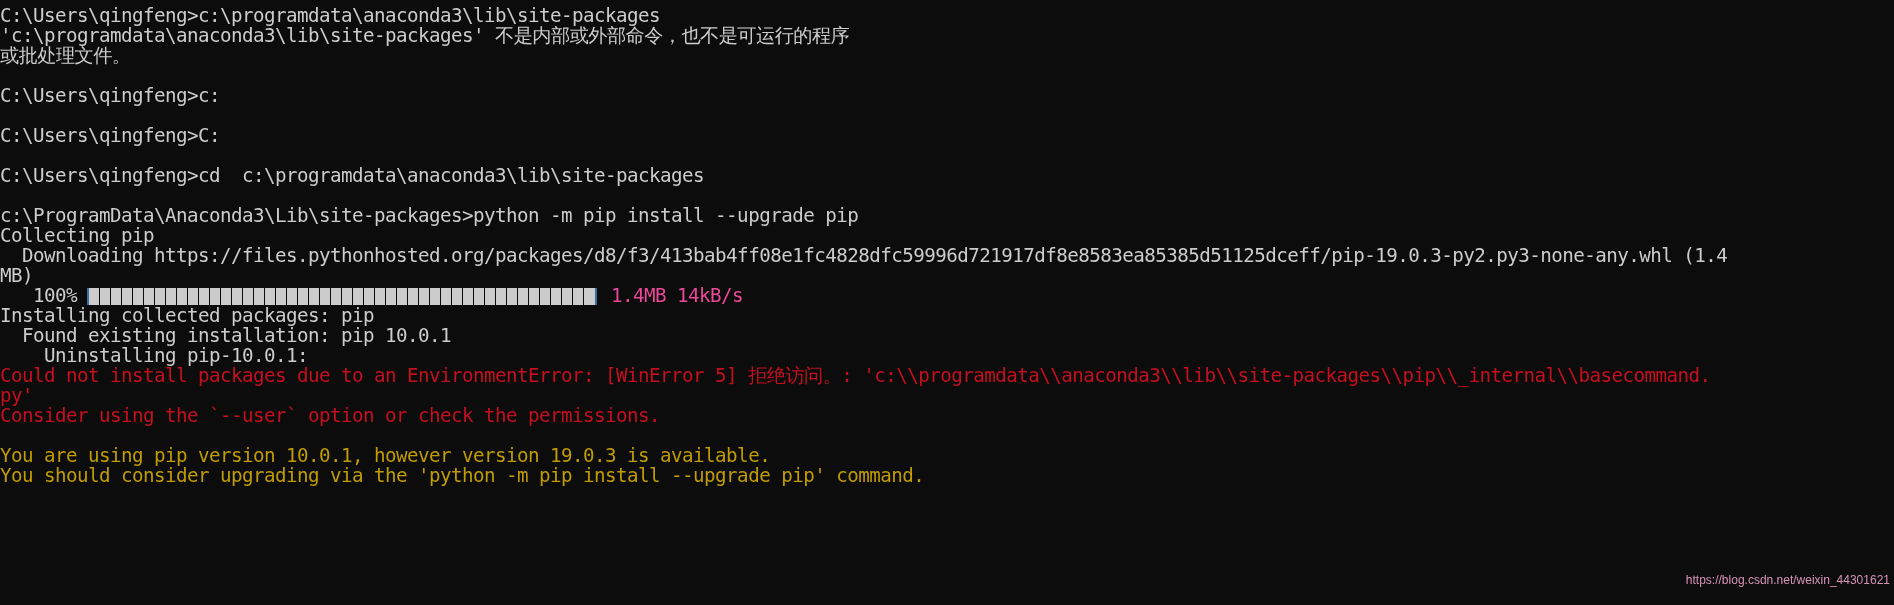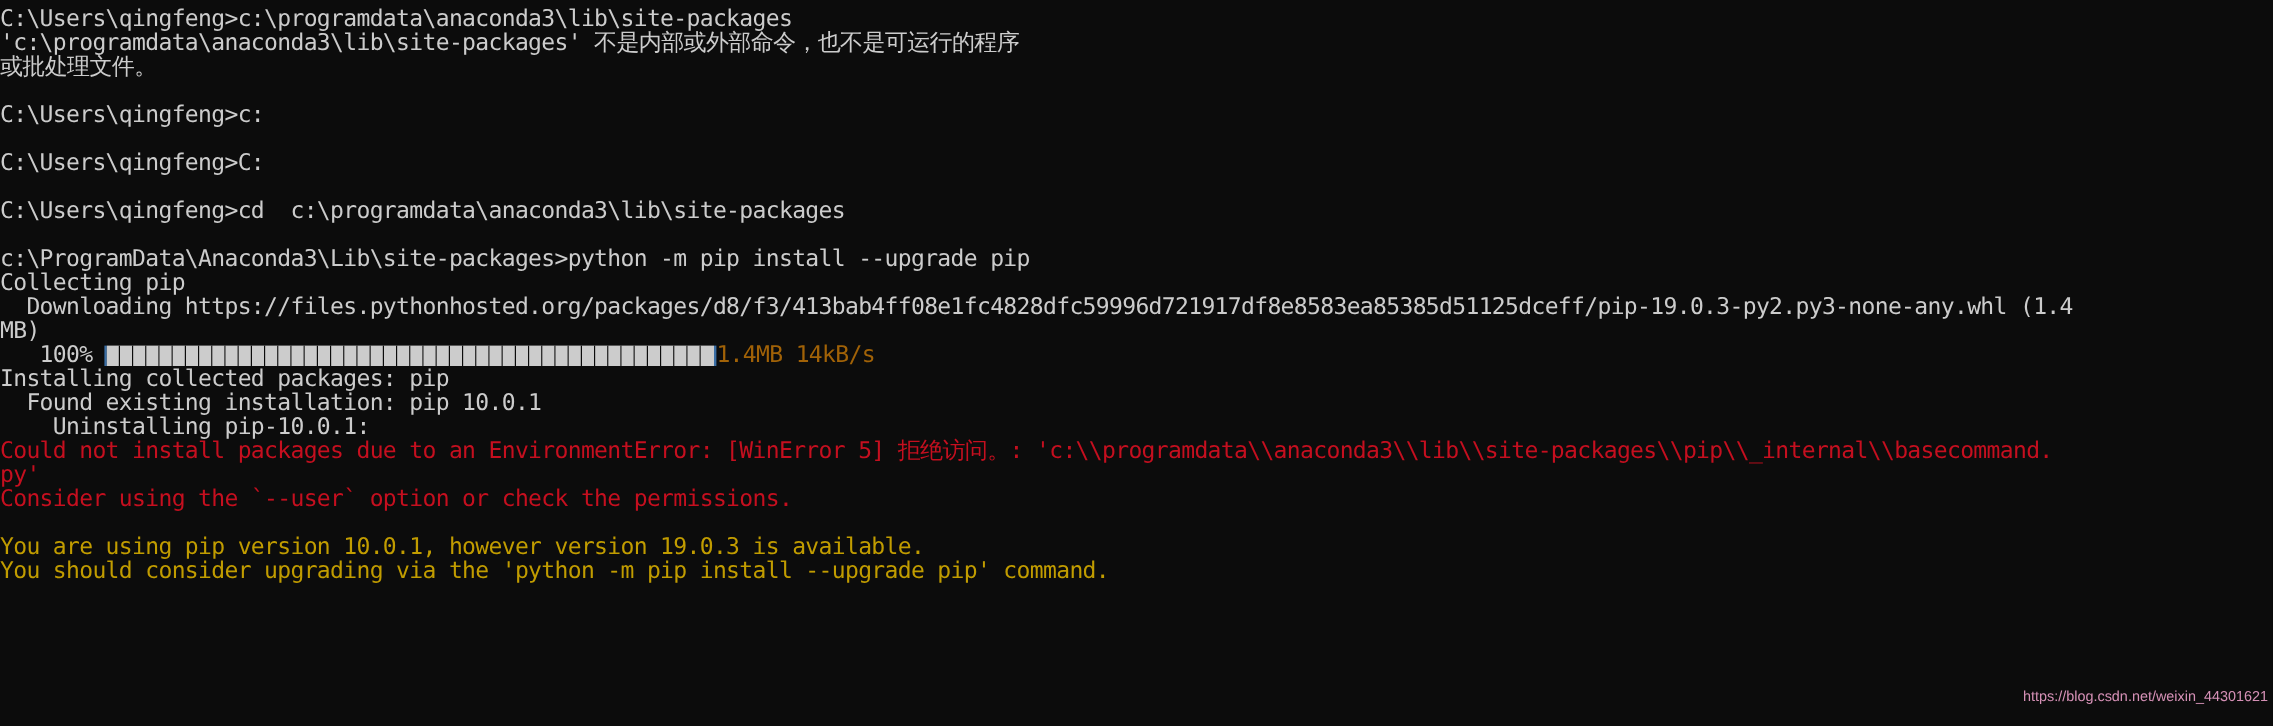--- a/index.html
+++ b/index.html
@@ -71,21 +71,21 @@
     height: 17px;
   }
   .bar-seg {
     width: 11px;
     height: 17px;
     background: #cccccc;
     border-right: 1px solid #0c0c0c;
     box-sizing: border-box;
   }
   .bar-seg:last-child { border-right: none; }
-  .bar-tail { color: #a16207; }
+  .bar-tail { margin-left: 14px; color: #ec4899; }
 
   .watermark {
     position: absolute;
     right: 4px;
     bottom: 18px;
     font-family: "Liberation Sans", sans-serif;
     font-size: 12px;
     color: #f9a8d4;
     opacity: 0.85;
     letter-spacing: 0;

